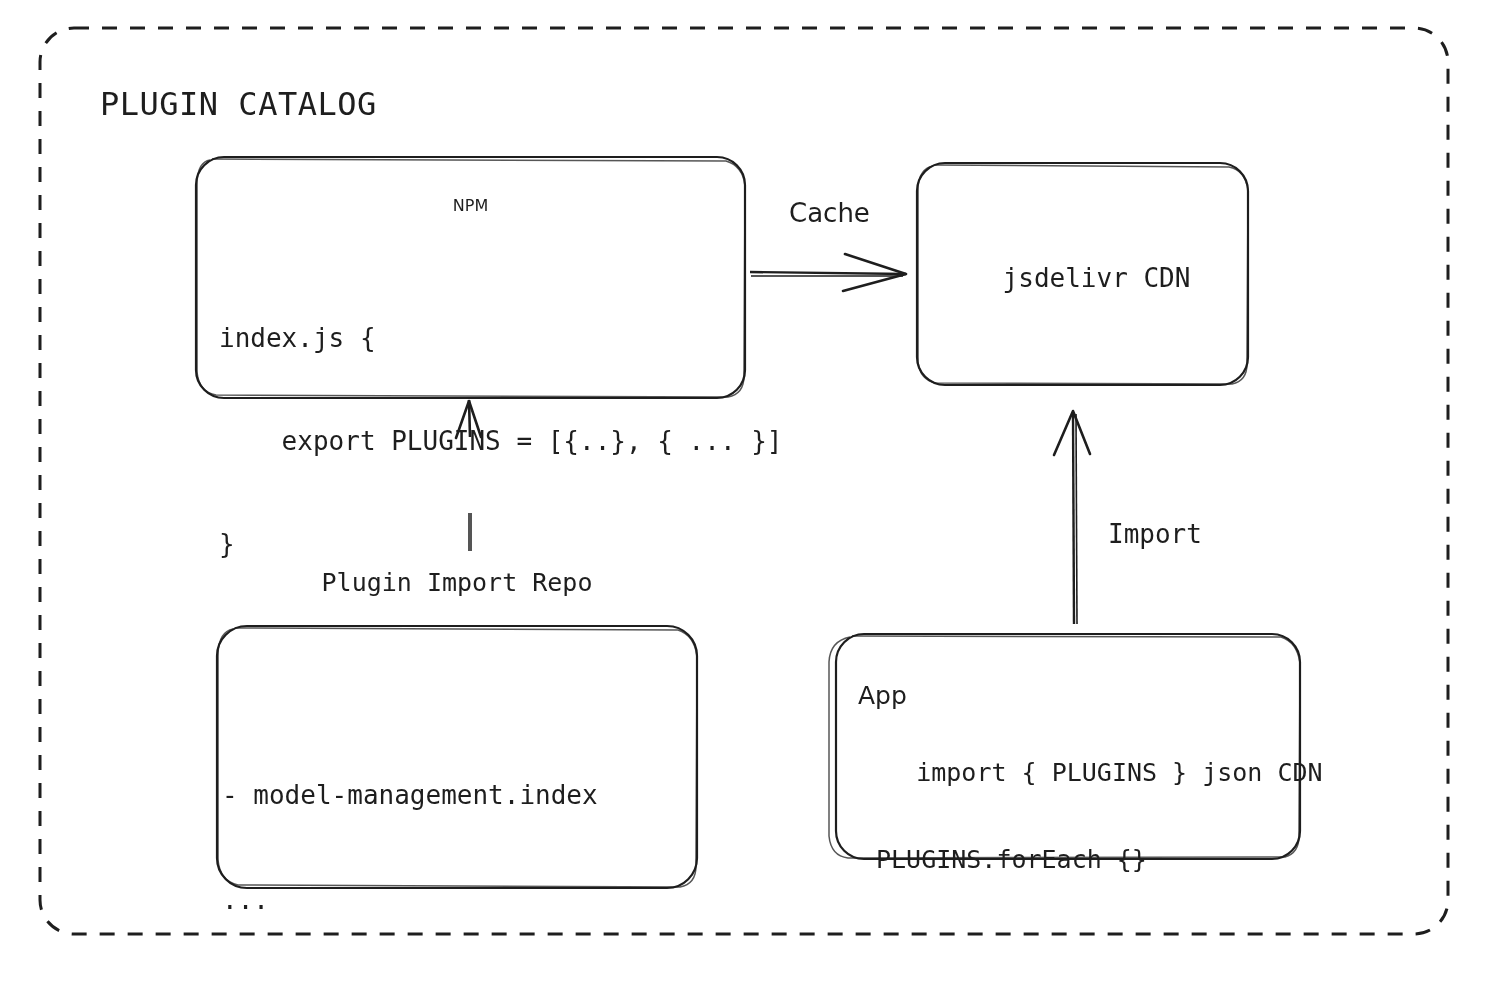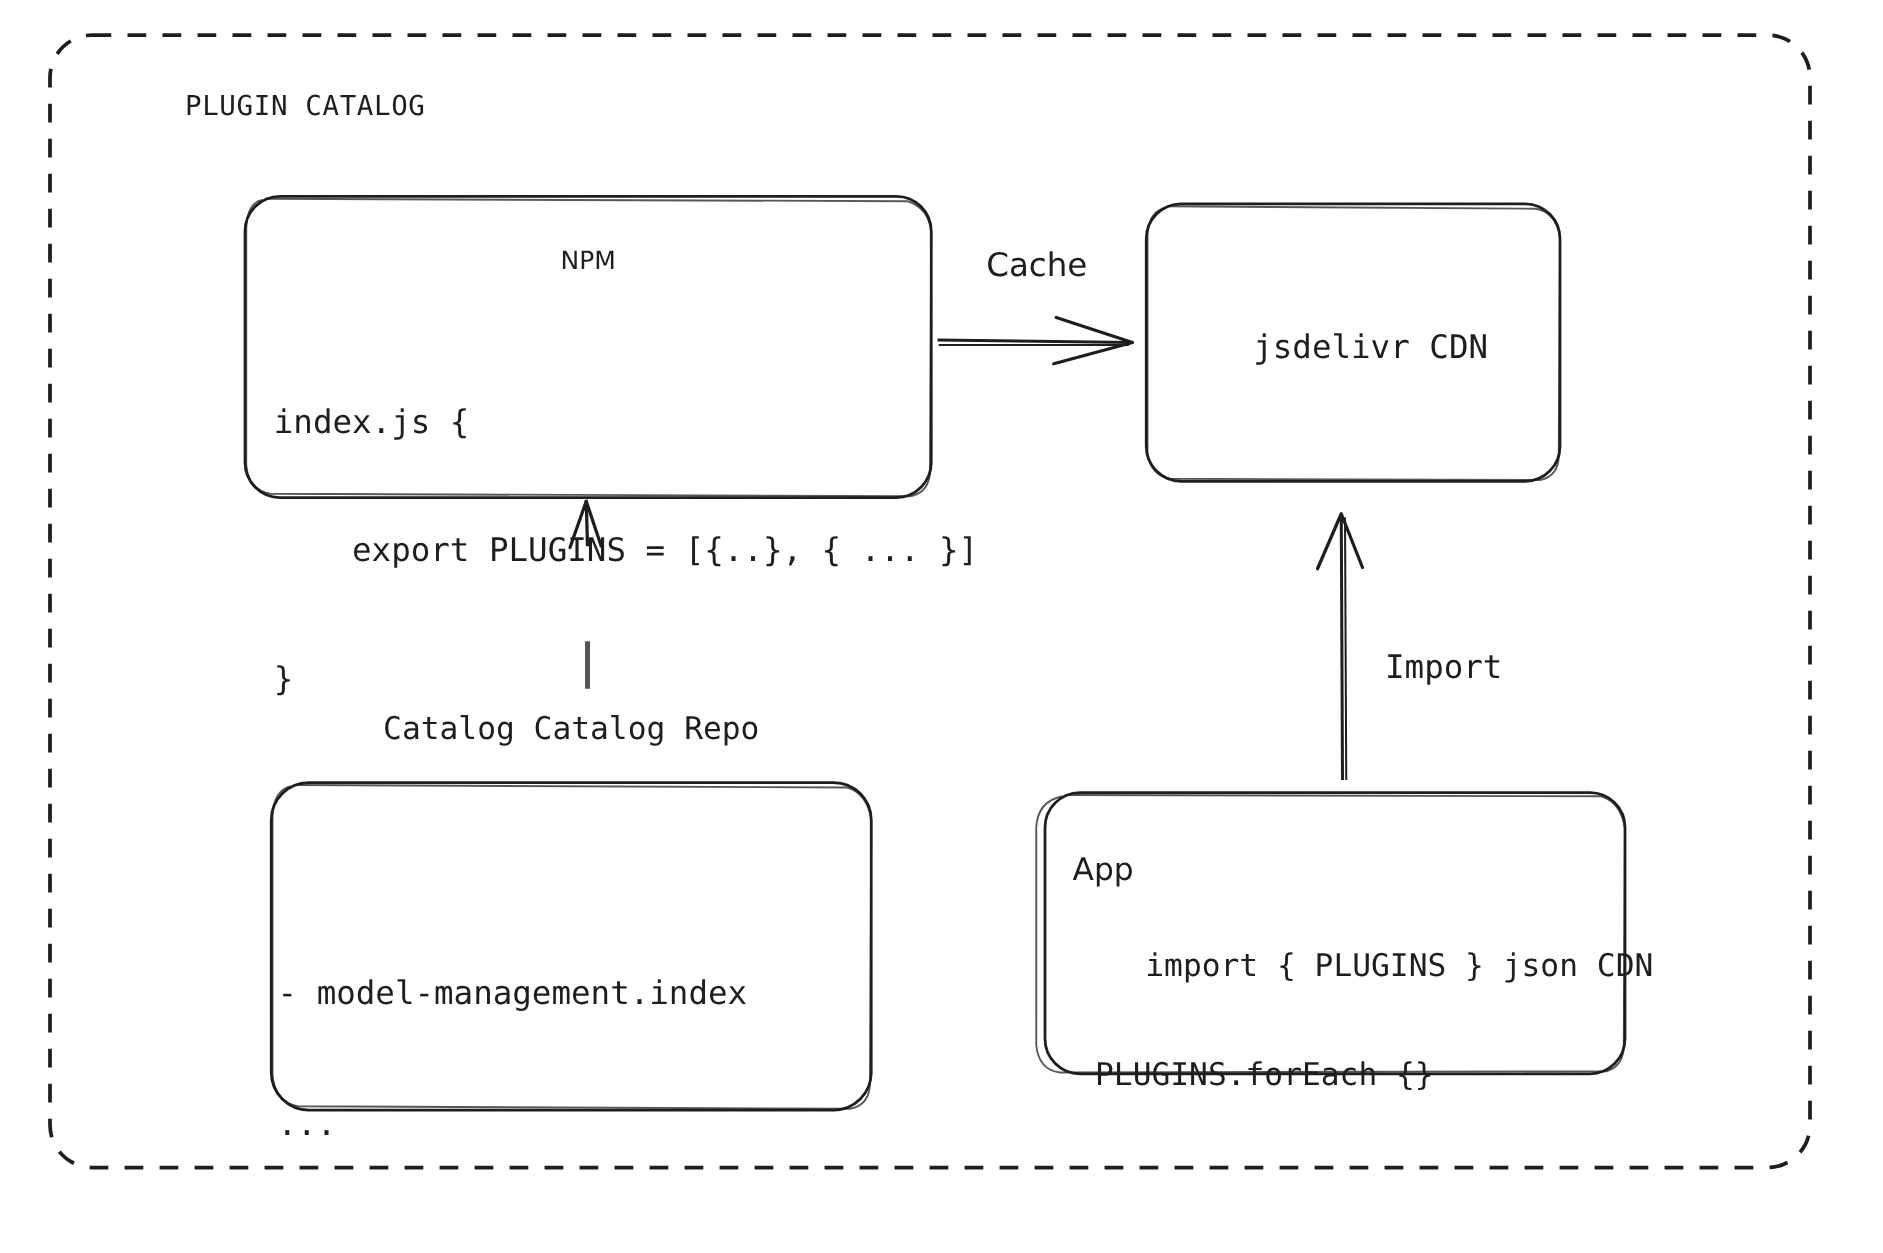--- a/index.html
+++ b/index.html
@@ -36,34 +36,33 @@
   .txt {
     position: absolute;
     white-space: pre;
     color: #1e1e1e;
     line-height: 1.28;
   }
 
   
   .container-title {
     left: 100px;
-    top: 72px;
-    font-size: 22px;
+    top: 84px;
+    font-size: 32px;
     letter-spacing: 0.5px;
-    margin-left: 48px;
   }
 
   
   .npm-title {
     left: 196px;
     top: 196px;
     width: 549px;
     text-align: center;
     font-family: "DejaVu Sans", "Liberation Sans", sans-serif;
-    font-size: 20px;
+    font-size: 16px;
     font-weight: 400;
   }
   .npm-code {
     left: 219px;
     top: 252px;
     font-size: 26px;
     line-height: 1.32;
   }
 
   
@@ -193,21 +192,21 @@
     <div>}</div>
   </div>
 
   <div class="txt cdn-title">jsdelivr CDN</div>
 
   <div class="txt label-cache">Cache</div>
 
 
   <div class="txt label-import">Import</div>
 
-  <div class="txt repo-caption">Catalog Catalog Repo</div>
+  <div class="txt repo-caption">Plugin Import Repo</div>
   <div class="txt repo-code">
     <div>- model-management.index</div>
     <div>...</div>
   </div>
 
   <div class="txt app-title">App</div>
   <div class="txt app-code">
     <span>import { PLUGINS } json CDN</span>
     <span class="l2">PLUGINS.forEach {}</span>
   </div>

